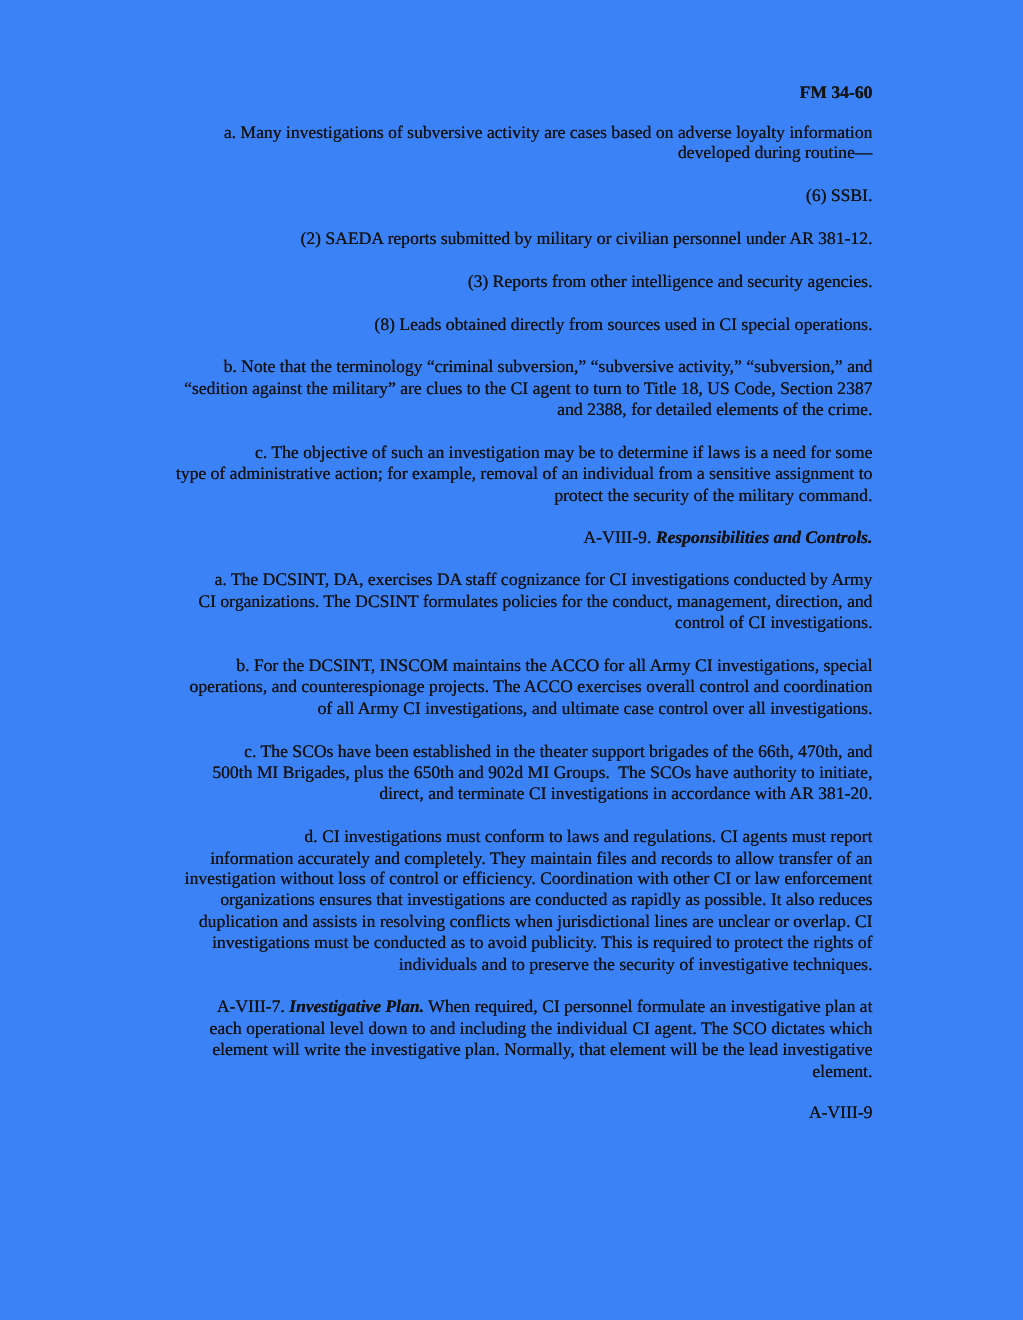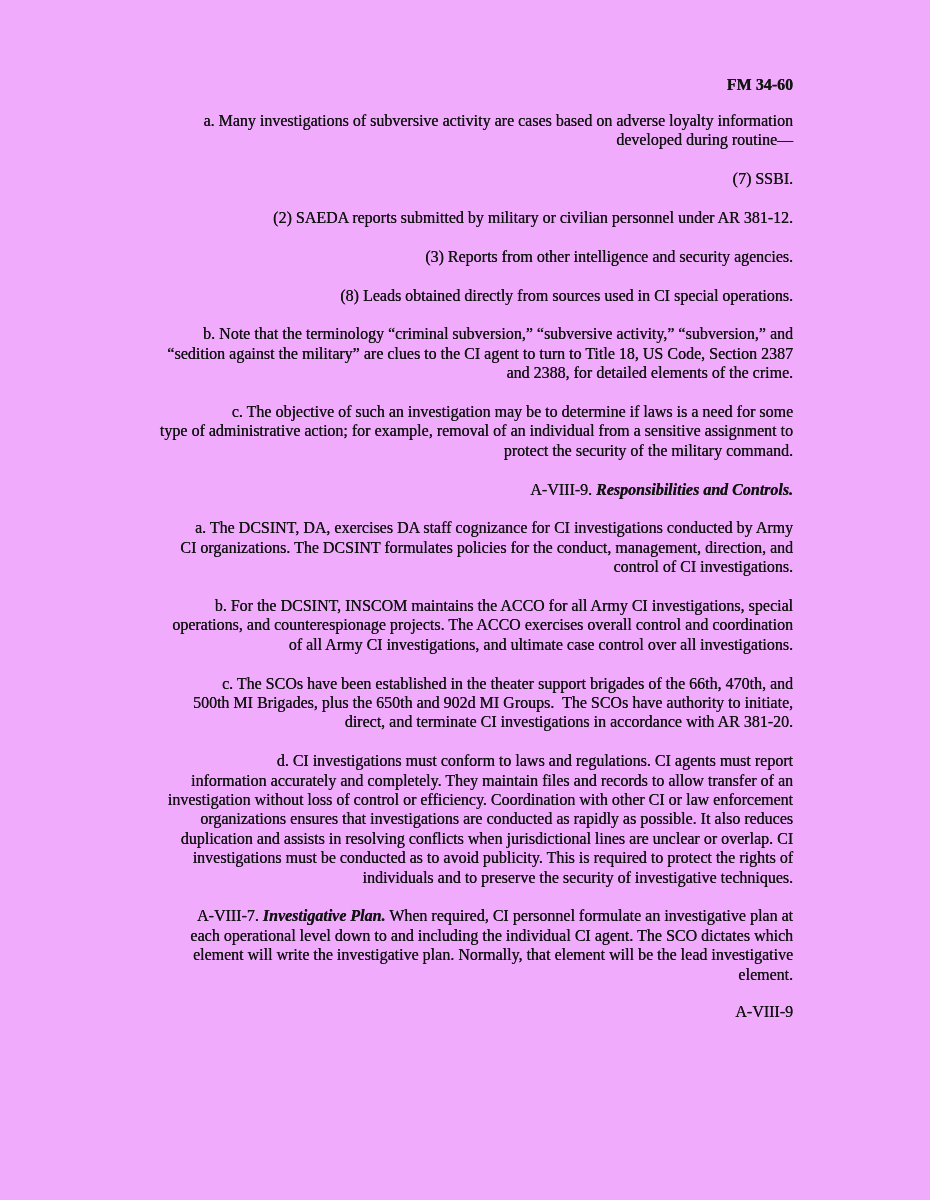--- a/index.html
+++ b/index.html
@@ -4,21 +4,21 @@
 <style>
   html, body {
     margin: 0;
     padding: 0;
     background: #ffffff;
   }
   .page {
     position: relative;
     width: 930px;
     height: 1200px;
-    background: #f0abfc;
+    background: #3b82f6;
     font-family: "Liberation Serif", serif;
     color: #131313;
     overflow: hidden;
     text-shadow: 0.25px 0 0 currentColor; 
   }
   .content {
     position: absolute;
     left: 82px;
     top: 0;
     width: 711px;
@@ -65,21 +65,21 @@
 <div class="page">
   <div class="content">
 
     <header class="doc-ref">FM 34-60</header>
 
     <main class="body-text">
 
       <p class="para indent"><span class="lines">a. Many investigations of subversive activity are cases based on adverse loyalty information
 developed during routine—</span></p>
 
-      <p class="para list-item"><span class="lines">(7) SSBI.</span></p>
+      <p class="para list-item"><span class="lines">(6) SSBI.</span></p>
       <p class="para list-item"><span class="lines">(2) SAEDA reports submitted by military or civilian personnel under AR 381-12.</span></p>
       <p class="para list-item"><span class="lines">(3) Reports from other intelligence and security agencies.</span></p>
       <p class="para list-item"><span class="lines">(8) Leads obtained directly from sources used in CI special operations.</span></p>
 
       <p class="para indent"><span class="lines">b. Note that the terminology “criminal subversion,” “subversive activity,” “subversion,” and
 “sedition against the military” are clues to the CI agent to turn to Title 18, US Code, Section 2387
 and 2388, for detailed elements of the crime.</span></p>
 
       <p class="para indent"><span class="lines">c. The objective of such an investigation may be to determine if laws is a need for some
 type of administrative action; for example, removal of an individual from a sensitive assignment to

